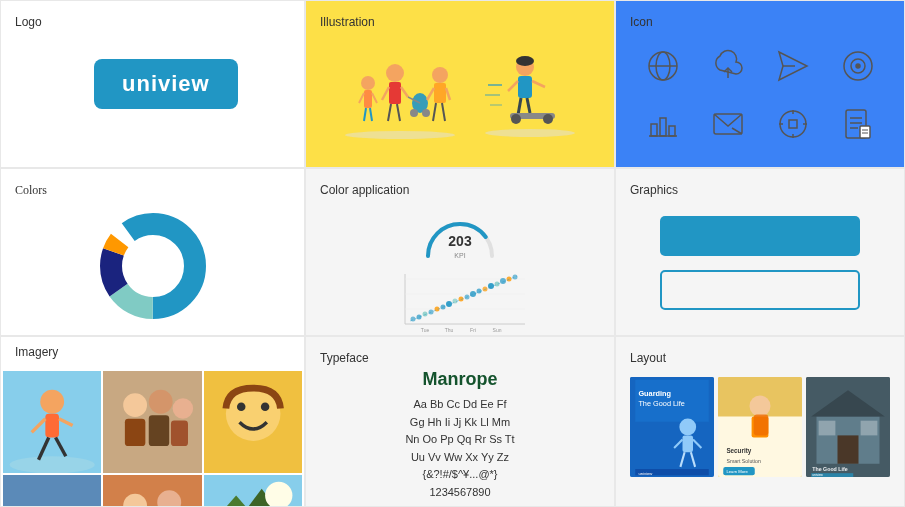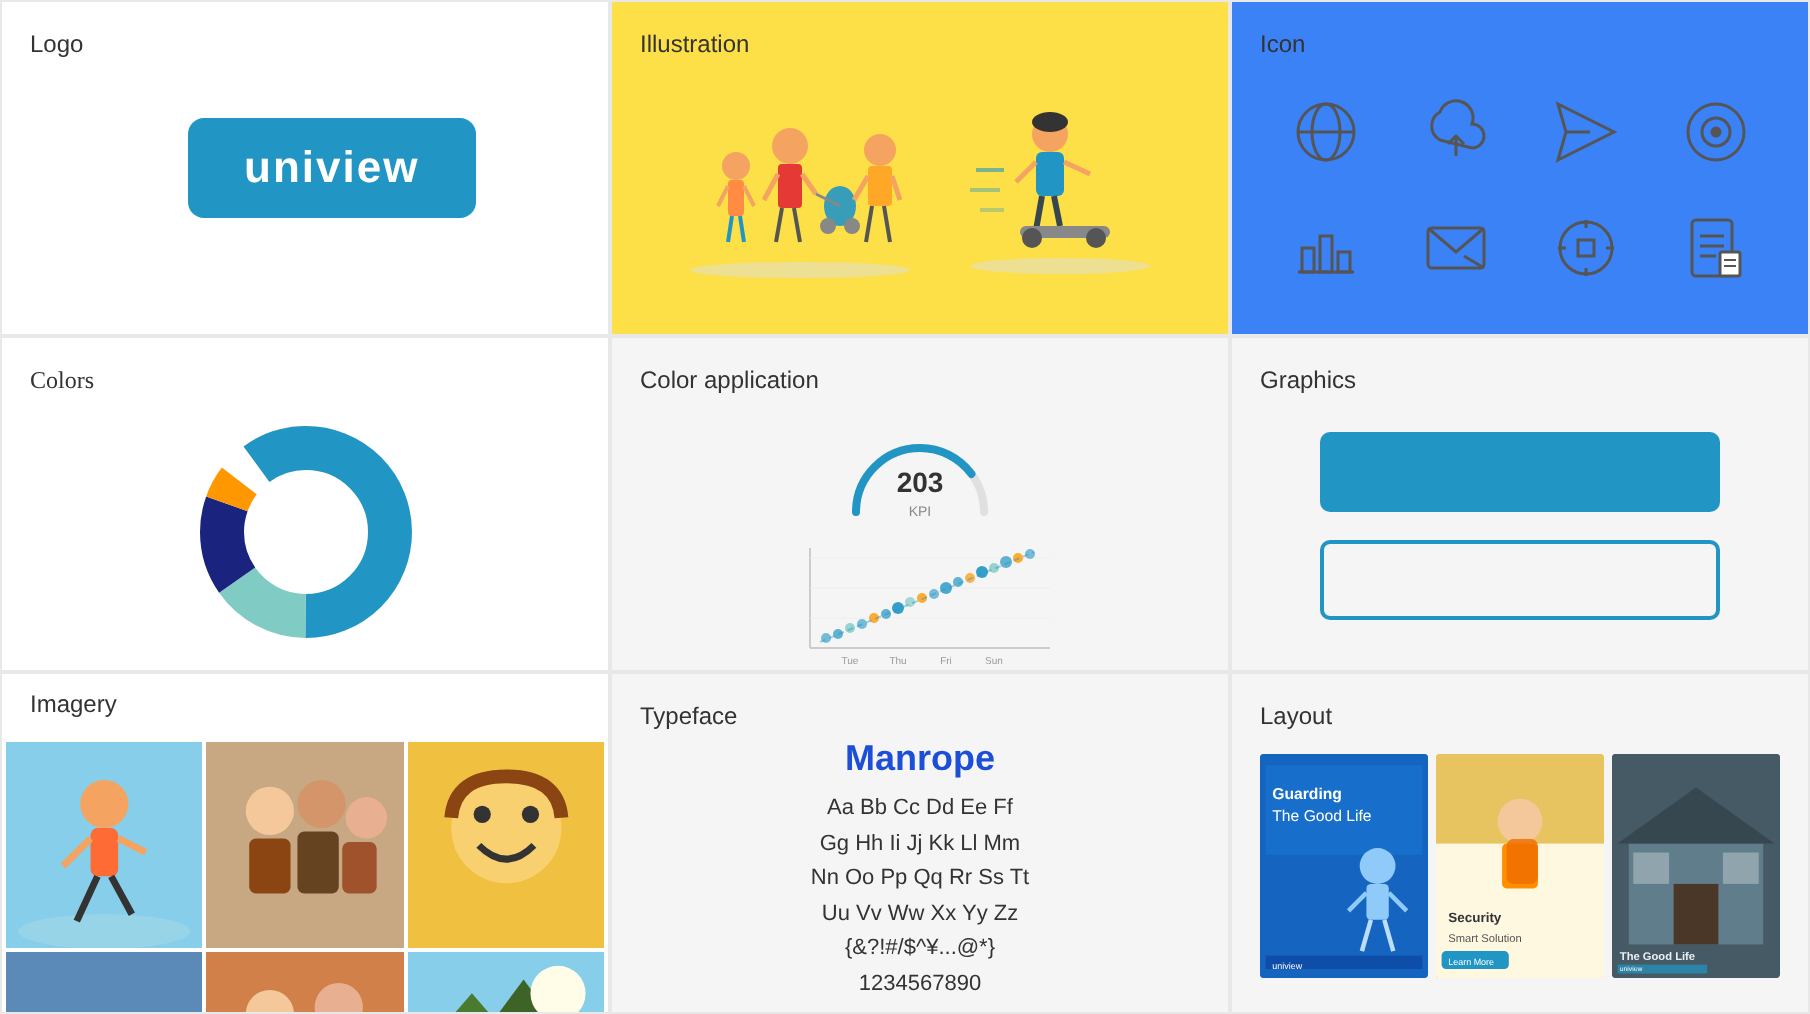--- a/index.html
+++ b/index.html
@@ -205,21 +205,21 @@
     }
     .typeface-label {
       font-size: 12px;
       color: #333;
       margin-bottom: 4px;
       align-self: flex-start;
     }
     .font-name {
       font-size: 18px;
       font-weight: bold;
-      color: #1d4ed8;
+      color: #14532d;
       margin-bottom: 6px;
     }
     .font-sample {
       font-size: 11px;
       color: #333;
       text-align: center;
       line-height: 1.6;
     }
 
     
@@ -230,21 +230,21 @@
     }
     .layout-images {
       flex: 1;
       display: flex;
       gap: 4px;
       align-items: flex-start;
       padding-top: 4px;
     }
     .layout-img {
       flex: 1;
-      height: 112px;
+      height: 100px;
       border-radius: 2px;
       overflow: hidden;
     }
     .layout-img.l1 { background: linear-gradient(135deg, #1565c0 30%, #90caf9 100%); }
     .layout-img.l2 { background: linear-gradient(135deg, #ffb300 20%, #fff3e0 80%); }
     .layout-img.l3 { background: linear-gradient(135deg, #37474f 30%, #90a4ae 100%); }
 
     
     .donut-svg {
       width: 120px;

